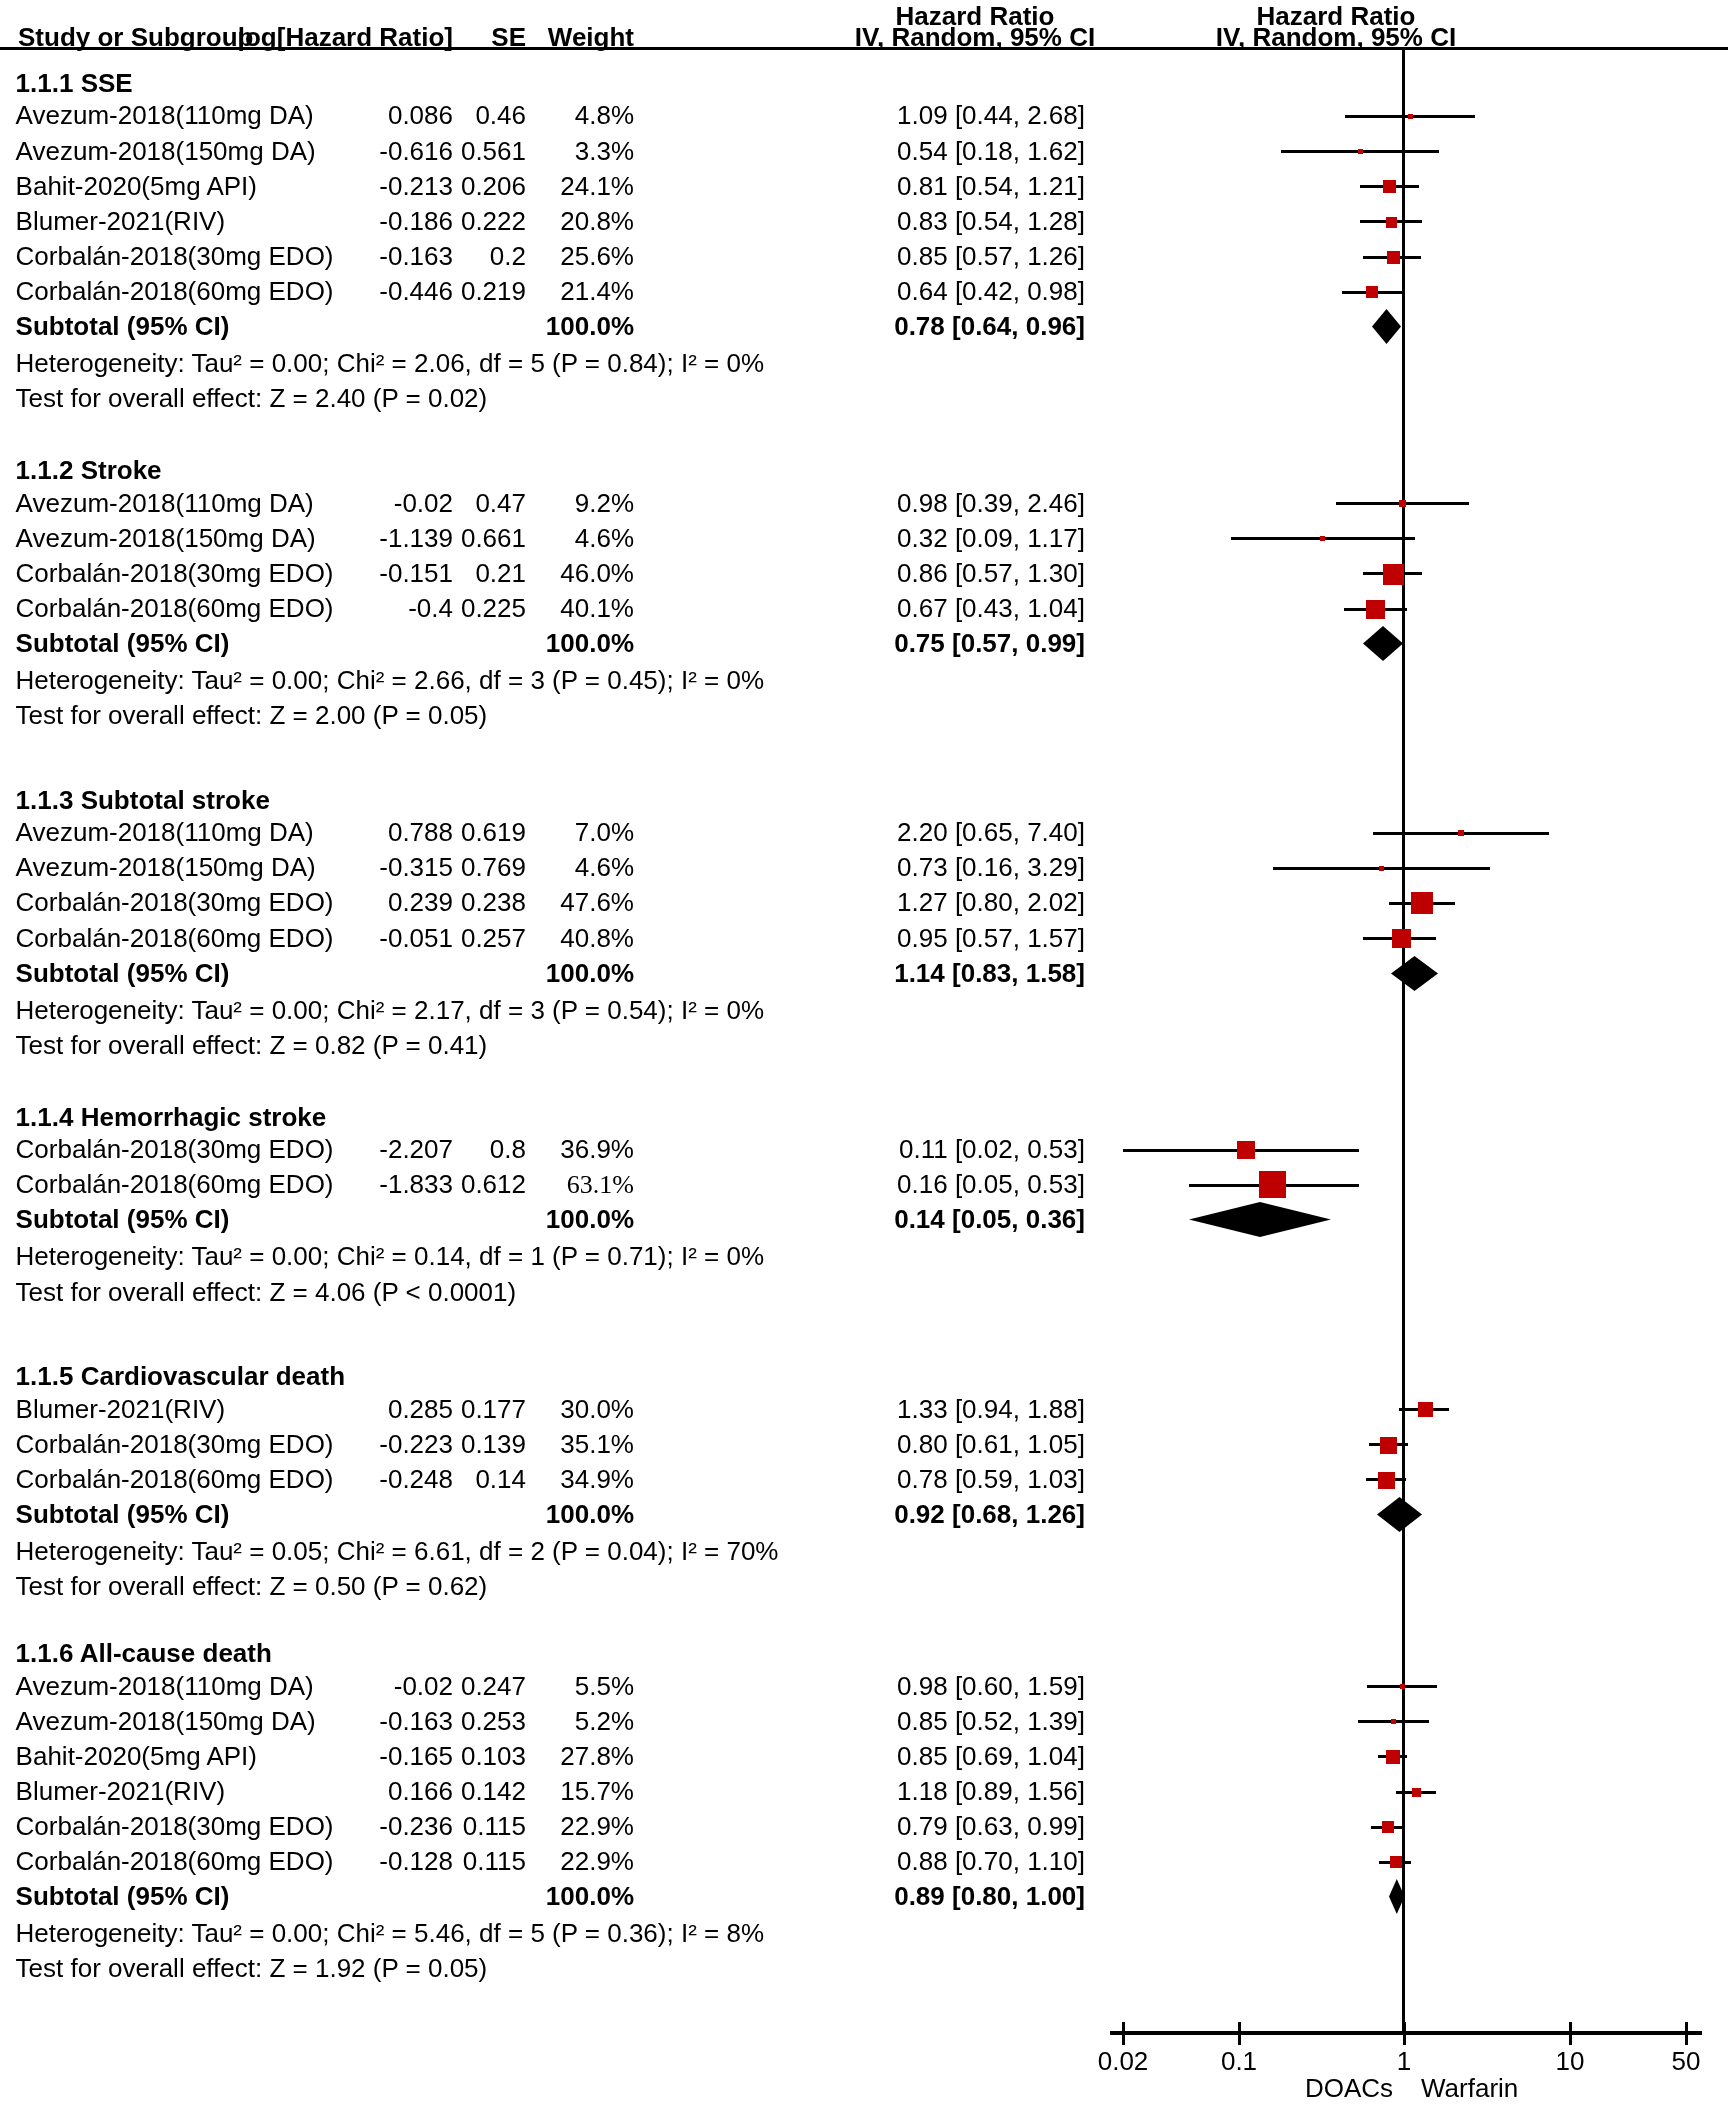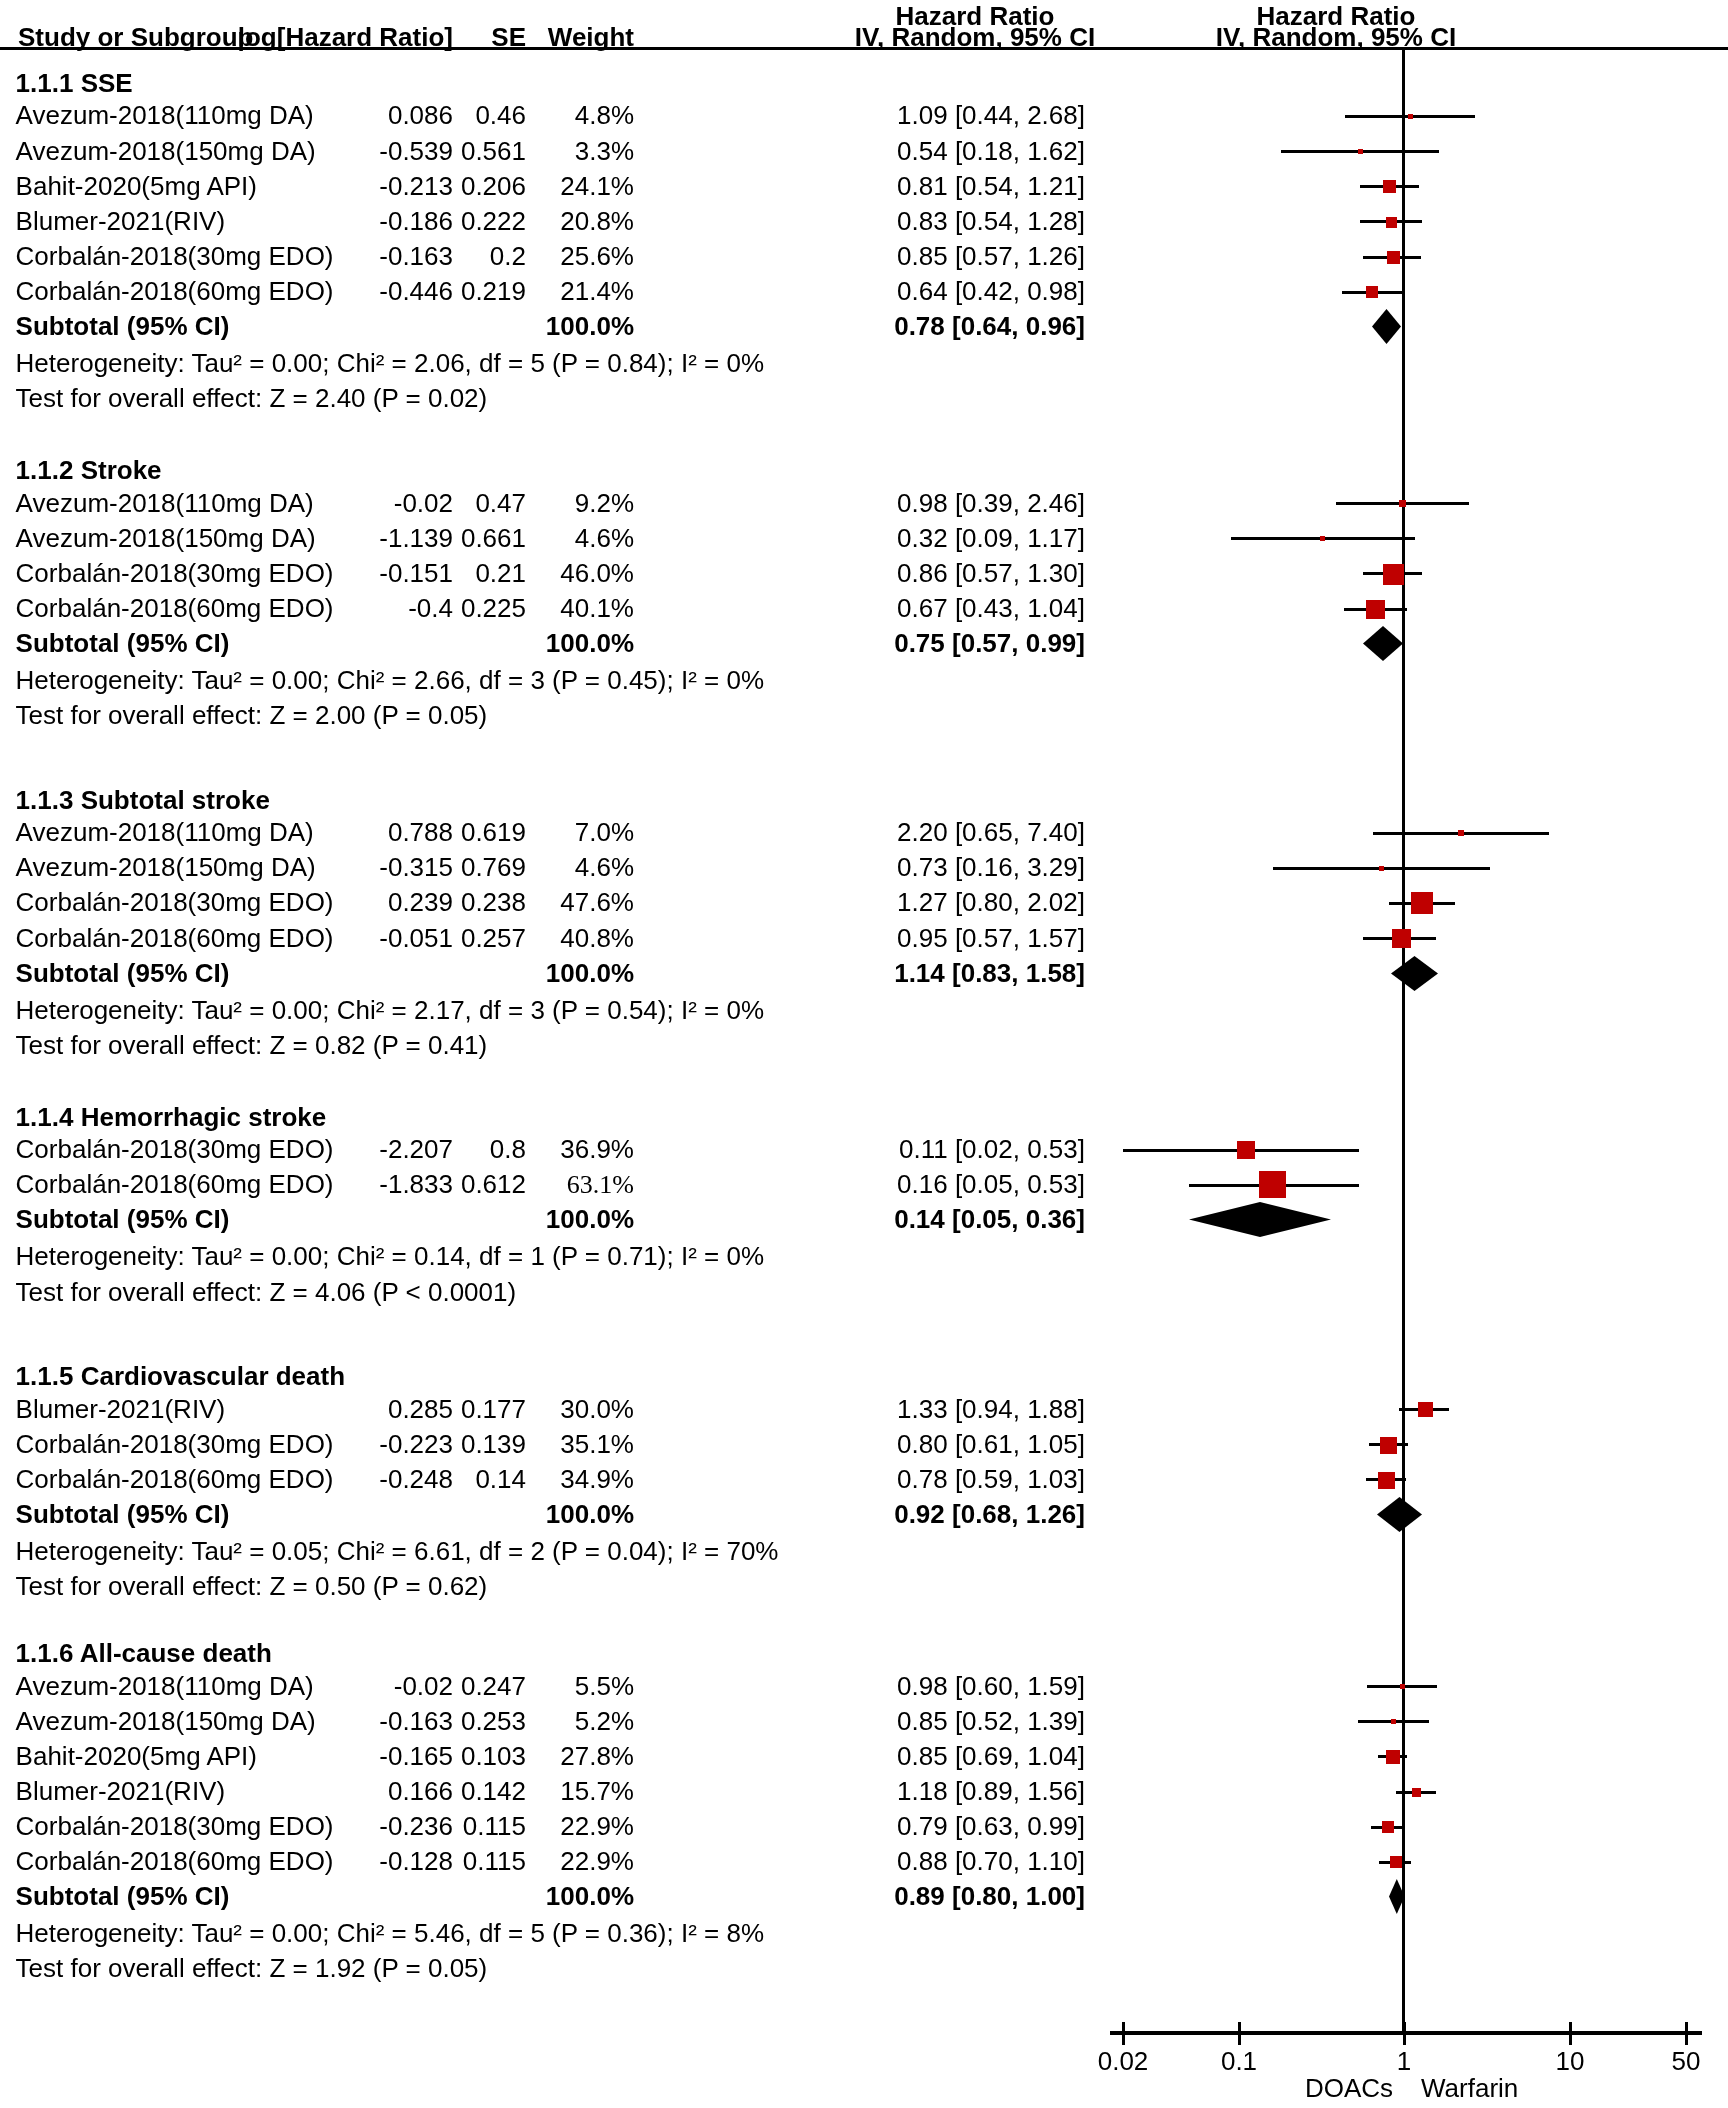--- a/index.html
+++ b/index.html
@@ -60,21 +60,21 @@
   <div id="rows">
       <div class="abs bold" style="left: 15.6px; top: 68px;">1.1.1 SSE</div>
       <div class="abs" style="left: 15.6px; top: 100px;">Avezum-2018(110mg DA)</div>
       <div class="abs" style="right: 1275px; top: 100px;">0.086</div>
       <div class="abs" style="right: 1202px; top: 100px;">0.46</div>
       <div class="abs" style="right: 1094px; top: 100px;">4.8%</div>
       <div class="abs" style="right: 643px; top: 100px;">1.09 [0.44, 2.68]</div>
       <div class="whisker" style="left: 1345px; top: 115px; width: 130px;"></div>
       <div class="marker" style="left: 1408px; top: 114px; width: 4.9px; height: 4.9px;"></div>
       <div class="abs" style="left: 15.6px; top: 136px;">Avezum-2018(150mg DA)</div>
-      <div class="abs" style="right: 1275px; top: 136px;">-0.539</div>
+      <div class="abs" style="right: 1275px; top: 136px;">-0.616</div>
       <div class="abs" style="right: 1202px; top: 136px;">0.561</div>
       <div class="abs" style="right: 1094px; top: 136px;">3.3%</div>
       <div class="abs" style="right: 643px; top: 136px;">0.54 [0.18, 1.62]</div>
       <div class="whisker" style="left: 1281px; top: 150px; width: 158px;"></div>
       <div class="marker" style="left: 1358px; top: 149px; width: 4.9px; height: 4.9px;"></div>
       <div class="abs" style="left: 15.6px; top: 171px;">Bahit-2020(5mg API)</div>
       <div class="abs" style="right: 1275px; top: 171px;">-0.213</div>
       <div class="abs" style="right: 1202px; top: 171px;">0.206</div>
       <div class="abs" style="right: 1094px; top: 171px;">24.1%</div>
       <div class="abs" style="right: 643px; top: 171px;">0.81 [0.54, 1.21]</div>

